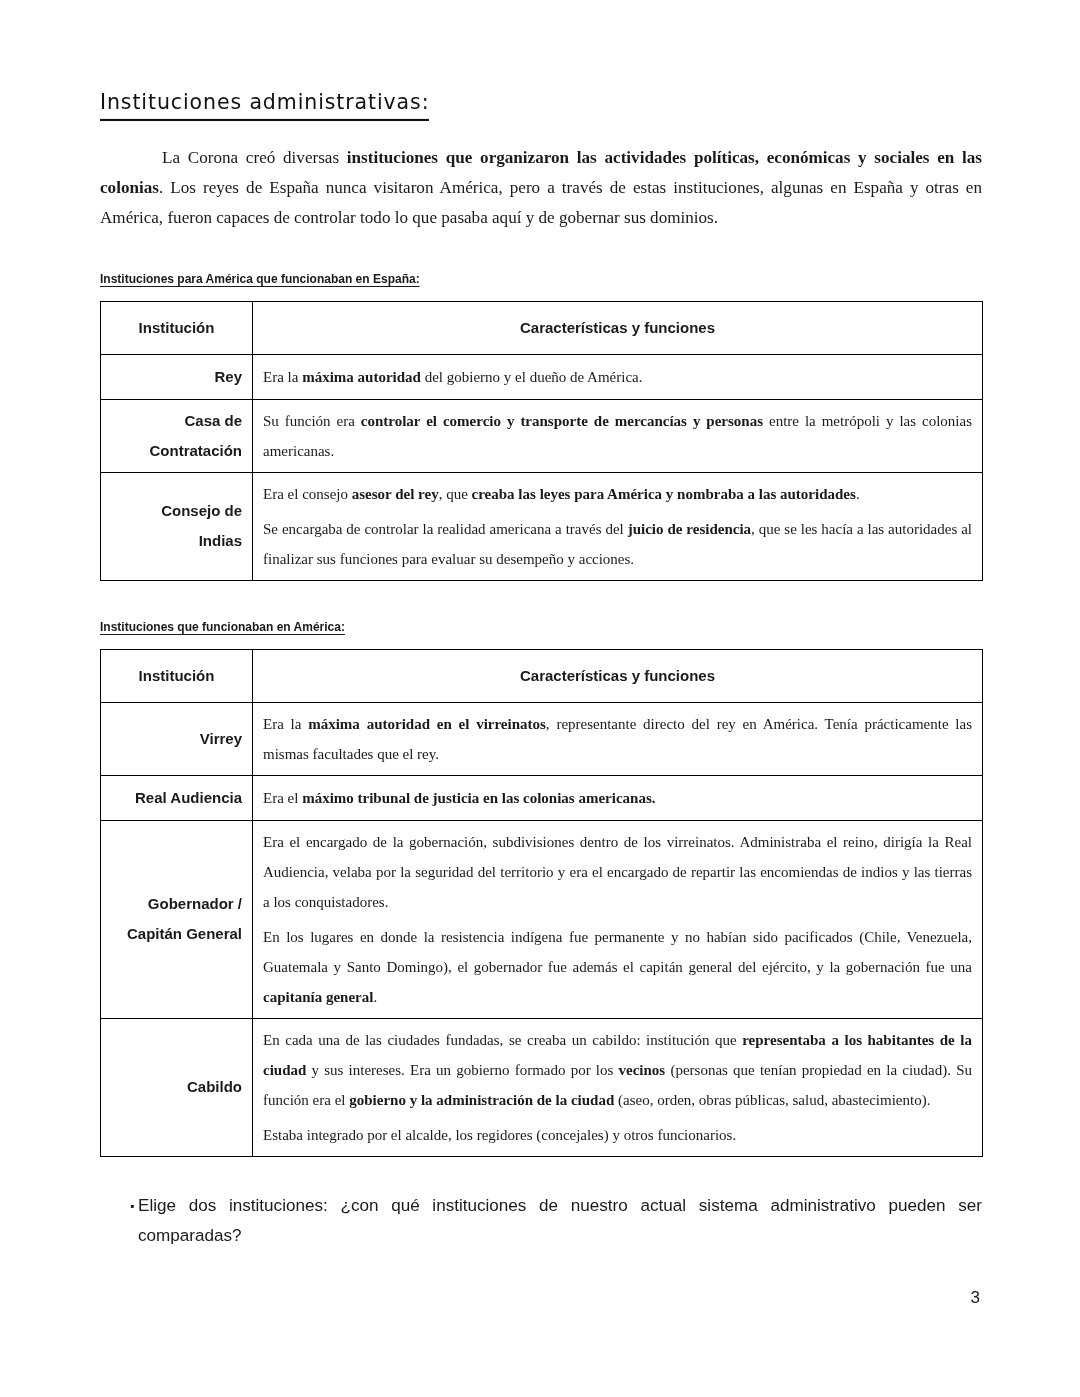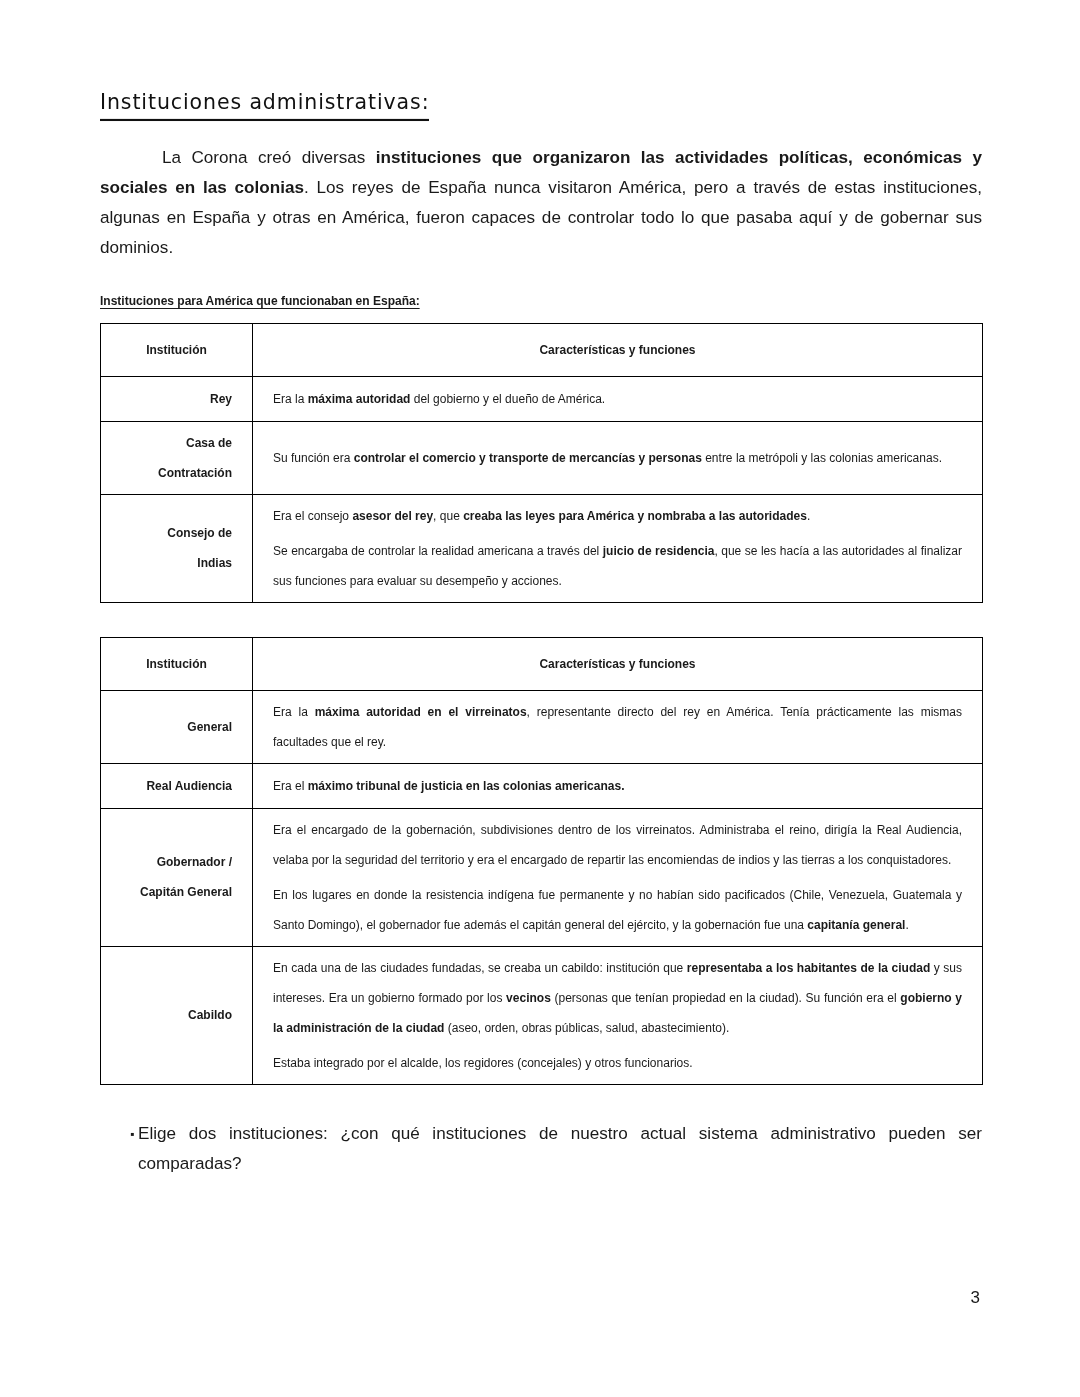--- a/index.html
+++ b/index.html
@@ -45,22 +45,23 @@
     transform-origin: left bottom;
   }
   .hand-wrap { margin: 0 0 22px 0; }
 
   
   .para {
     font-size: 17.1px;
     line-height: 30px;
     text-align: justify;
     text-justify: inter-word;
-    margin: 0 0 26px 0;
-    color: #1a1a1a;
+    margin: 0 0 34px 0;
+    color: #1a1a1a;
+    font-family: Liberation Serif, serif;
   }
   .para .indent { display: inline-block; width: 62px; }
   b, strong { font-weight: bold; }
 
   
   .sec-head {
     font-size: 12px;
     font-weight: bold;
     text-decoration: underline;
     text-underline-offset: 3px;
@@ -71,43 +72,44 @@
   
   table.inst {
     width: 882px;
     border-collapse: collapse;
     table-layout: fixed;
     margin: 0 0 34px 0;
   }
   table.inst td, table.inst th {
     border: 1.3px solid #000;
     vertical-align: middle;
-    font-size: 12px;
-    line-height: 30px;
-    padding: 6px 20px;
+    font-size: 15px;
+    line-height: 30px;
+    padding: 6px 10px;
   }
   table.inst col.c1 { width: 152px; }
   table.inst col.c2 { width: 730px; }
   table.inst th {
     font-weight: bold;
     text-align: center;
     padding-top: 11px;
     padding-bottom: 11px;
   }
   td.inst-name {
     text-align: right;
     font-weight: bold;
     padding: 8px 6px;
     line-height: 26px;
   }
   td.desc {
     text-align: justify;
     text-justify: inter-word;
     vertical-align: middle;
     padding: 8px 11px 8px 11px;
+    font-family: Liberation Serif, serif;
   }
   td.desc p { margin: 0; }
   td.desc p + p { margin-top: 5px; }
   td.desc.one-line { padding-top: 7px; padding-bottom: 7px; }
 
   
   .bullets { margin: 22px 0 0 0; padding: 0; list-style: none; }
   .bullet-row {
     display: flex;
     align-items: flex-start;
@@ -180,35 +182,36 @@
         <tr>
           <td class="inst-name">Consejo de<br>Indias</td>
           <td class="desc">
             <p><span>Era el consejo </span><b>asesor del rey</b><span>, que </span><b>creaba las leyes para América y nombraba a las autoridades</b><span>.</span></p>
             <p><span>Se encargaba de controlar la realidad americana a través del </span><b>juicio de residencia</b><span>, que se les hacía a las autoridades al finalizar sus funciones para evaluar su desempeño y acciones.</span></p>
           </td>
         </tr>
       </tbody>
     </table>
 
+    <div class="sec-head">Instituciones que funcionaban en América:</div>
 
     <table class="inst">
       <colgroup>
           <col class="c1">
           <col class="c2">
         </colgroup>
       <thead>
         <tr>
           <th>Institución</th>
           <th>Características y funciones</th>
         </tr>
       </thead>
       <tbody>
         <tr>
-          <td class="inst-name">General</td>
+          <td class="inst-name">Virrey</td>
           <td class="desc">
             <p><span>Era la </span><b>máxima autoridad en el virreinatos</b><span>, representante directo del rey en América. Tenía prácticamente las mismas facultades que el rey.</span></p>
           </td>
         </tr>
         <tr>
           <td class="inst-name">Real Audiencia</td>
           <td class="desc one-line">
             <p><span>Era el </span><b>máximo tribunal de justicia en las colonias americanas.</b></p>
           </td>
         </tr>

